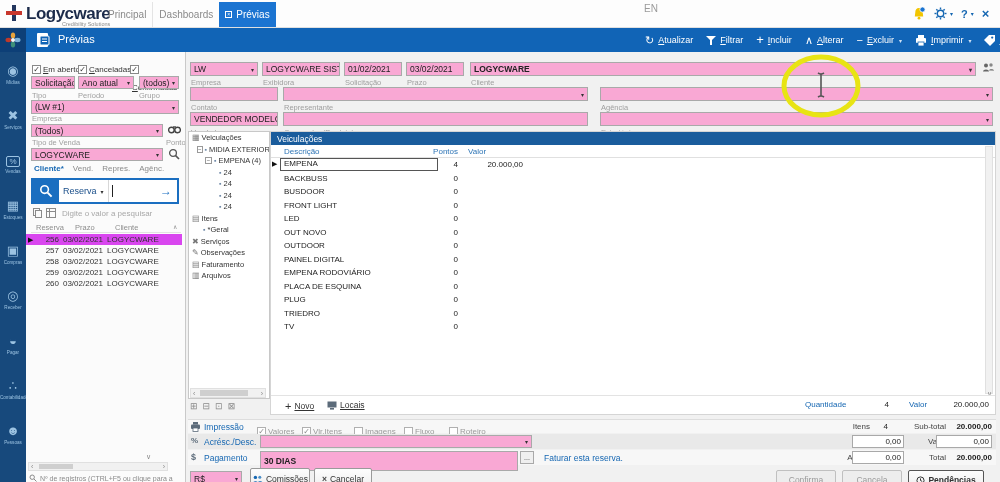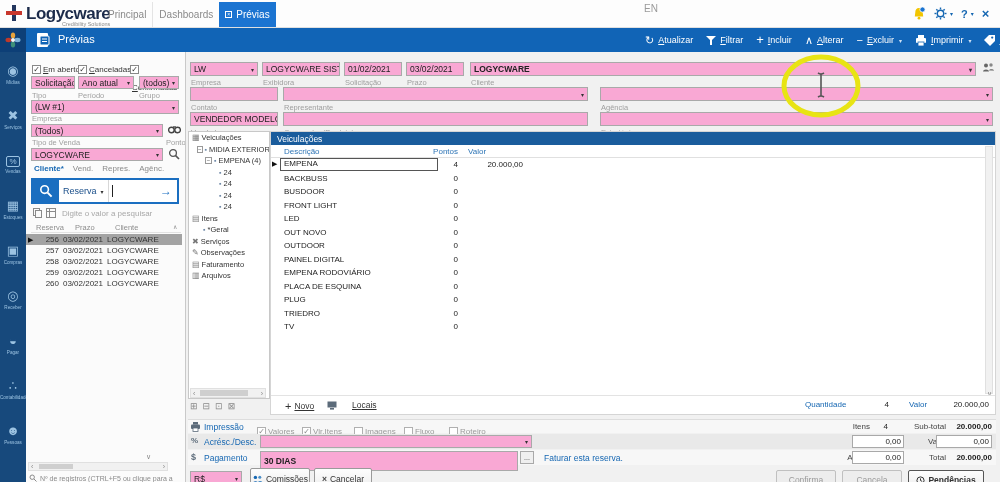--- a/index.html
+++ b/index.html
@@ -43,21 +43,21 @@
   .cb-lb { font-size:8px; color:#333; vertical-align:middle; margin-left:2px; }
   .sel, .inp { background:#f9a8d4; border:1px solid #a9a9a9; display:flex; align-items:center;
                font-size:8.5px; color:#222; padding:0 3px; overflow:hidden; white-space:nowrap; }
   .sel .caret { margin-left:auto; font-size:6px; color:#333; }
   .flabel { font-size:7.5px; color:#9f9f9f; white-space:nowrap; }
   .lnk { font-size:8px; color:#8a8a8a; }
   .lnk.on { color:#1667b2; font-weight:bold; }
   .hint { font-size:8px; color:#a8a8a8; }
   .lh { font-size:7.5px; color:#8d8d8d; }
   .lrow { font-size:8px; color:#333; display:flex; height:11px; align-items:center; }
-  .lrow.selr { background:#a3a3a3; }
+  .lrow.selr { background:#d946ef; }
   .scrtrack { background:#f1f1f1; border:1px solid #e0e0e0; }
   .scrthumb { background:#cfcfcf; }
   .scrarrow { font-size:7px; color:#8a8a8a; }
 
   
   #main { position:absolute; left:186px; top:52px; width:814px; height:430px; background:#f1f1f1; overflow:hidden; }
   .bold { font-weight:bold; }
   .blue { color:#1667b2; }
 
   
@@ -633,21 +633,21 @@
         </div>
 
       <div class="abs scrtrack" style="right:2px;top:14px;width:8px;height:248px;"></div>
       <span class="abs scrarrow" style="right:3px;top:258px;">∨</span>
 
       <div class="abs" style="left:0;bottom:0;width:724px;height:19px;border-top:1px solid #e3e3e3;background:#fff;">
         <span class="abs" style="left:14px;top:4px;display:flex;gap:3px;align-items:center;">
           <span style="font-size:11px;color:#333;">+</span>
           <span style="font-size:8.5px;color:#333;"><u>Novo</u></span>
         </span>
-        <span class="abs" style="left:56px;top:4px;display:flex;gap:15px;align-items:center;">
+        <span class="abs" style="left:56px;top:4px;display:flex;gap:3px;align-items:center;">
           <span>
               <svg width="10" height="9" viewBox="0 0 10 9">
                 <rect x="0.5" y="0.5" width="9" height="6" fill="#5c6b7a"></rect>
                 <rect x="3" y="7" width="4" height="1.6" fill="#5c6b7a"></rect>
               </svg>
             </span>
           <span style="font-size:8.5px;color:#333;"><u>Locais</u></span>
         </span>
         <span class="abs blue" style="left:534px;top:4px;font-size:8px;">Quantidade</span>
         <span class="abs" style="left:588px;width:30px;top:4px;font-size:8px;text-align:right;color:#222;">4</span>

